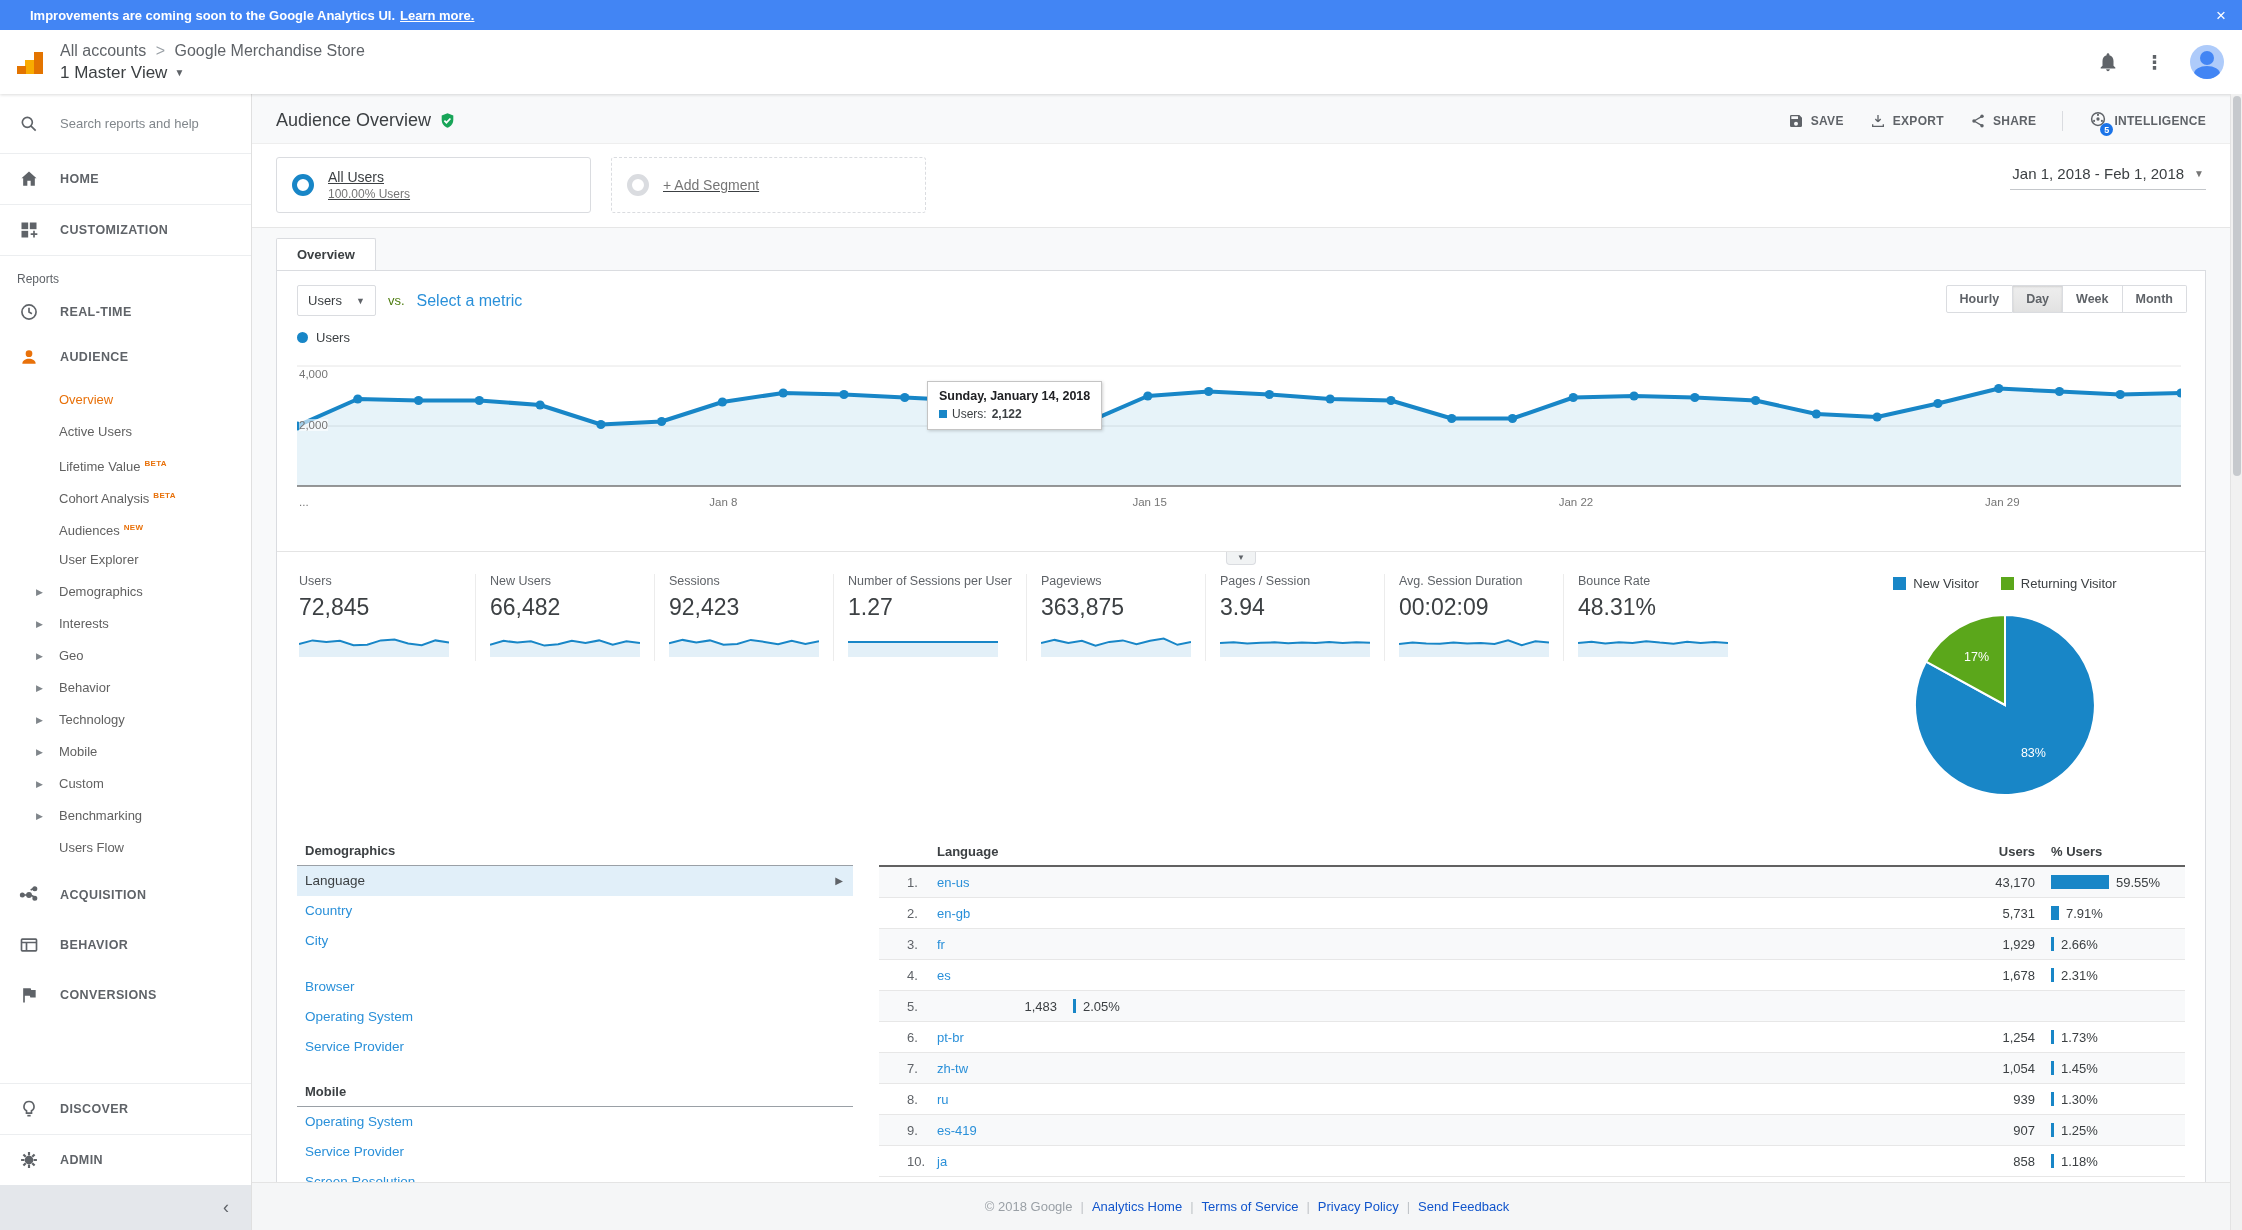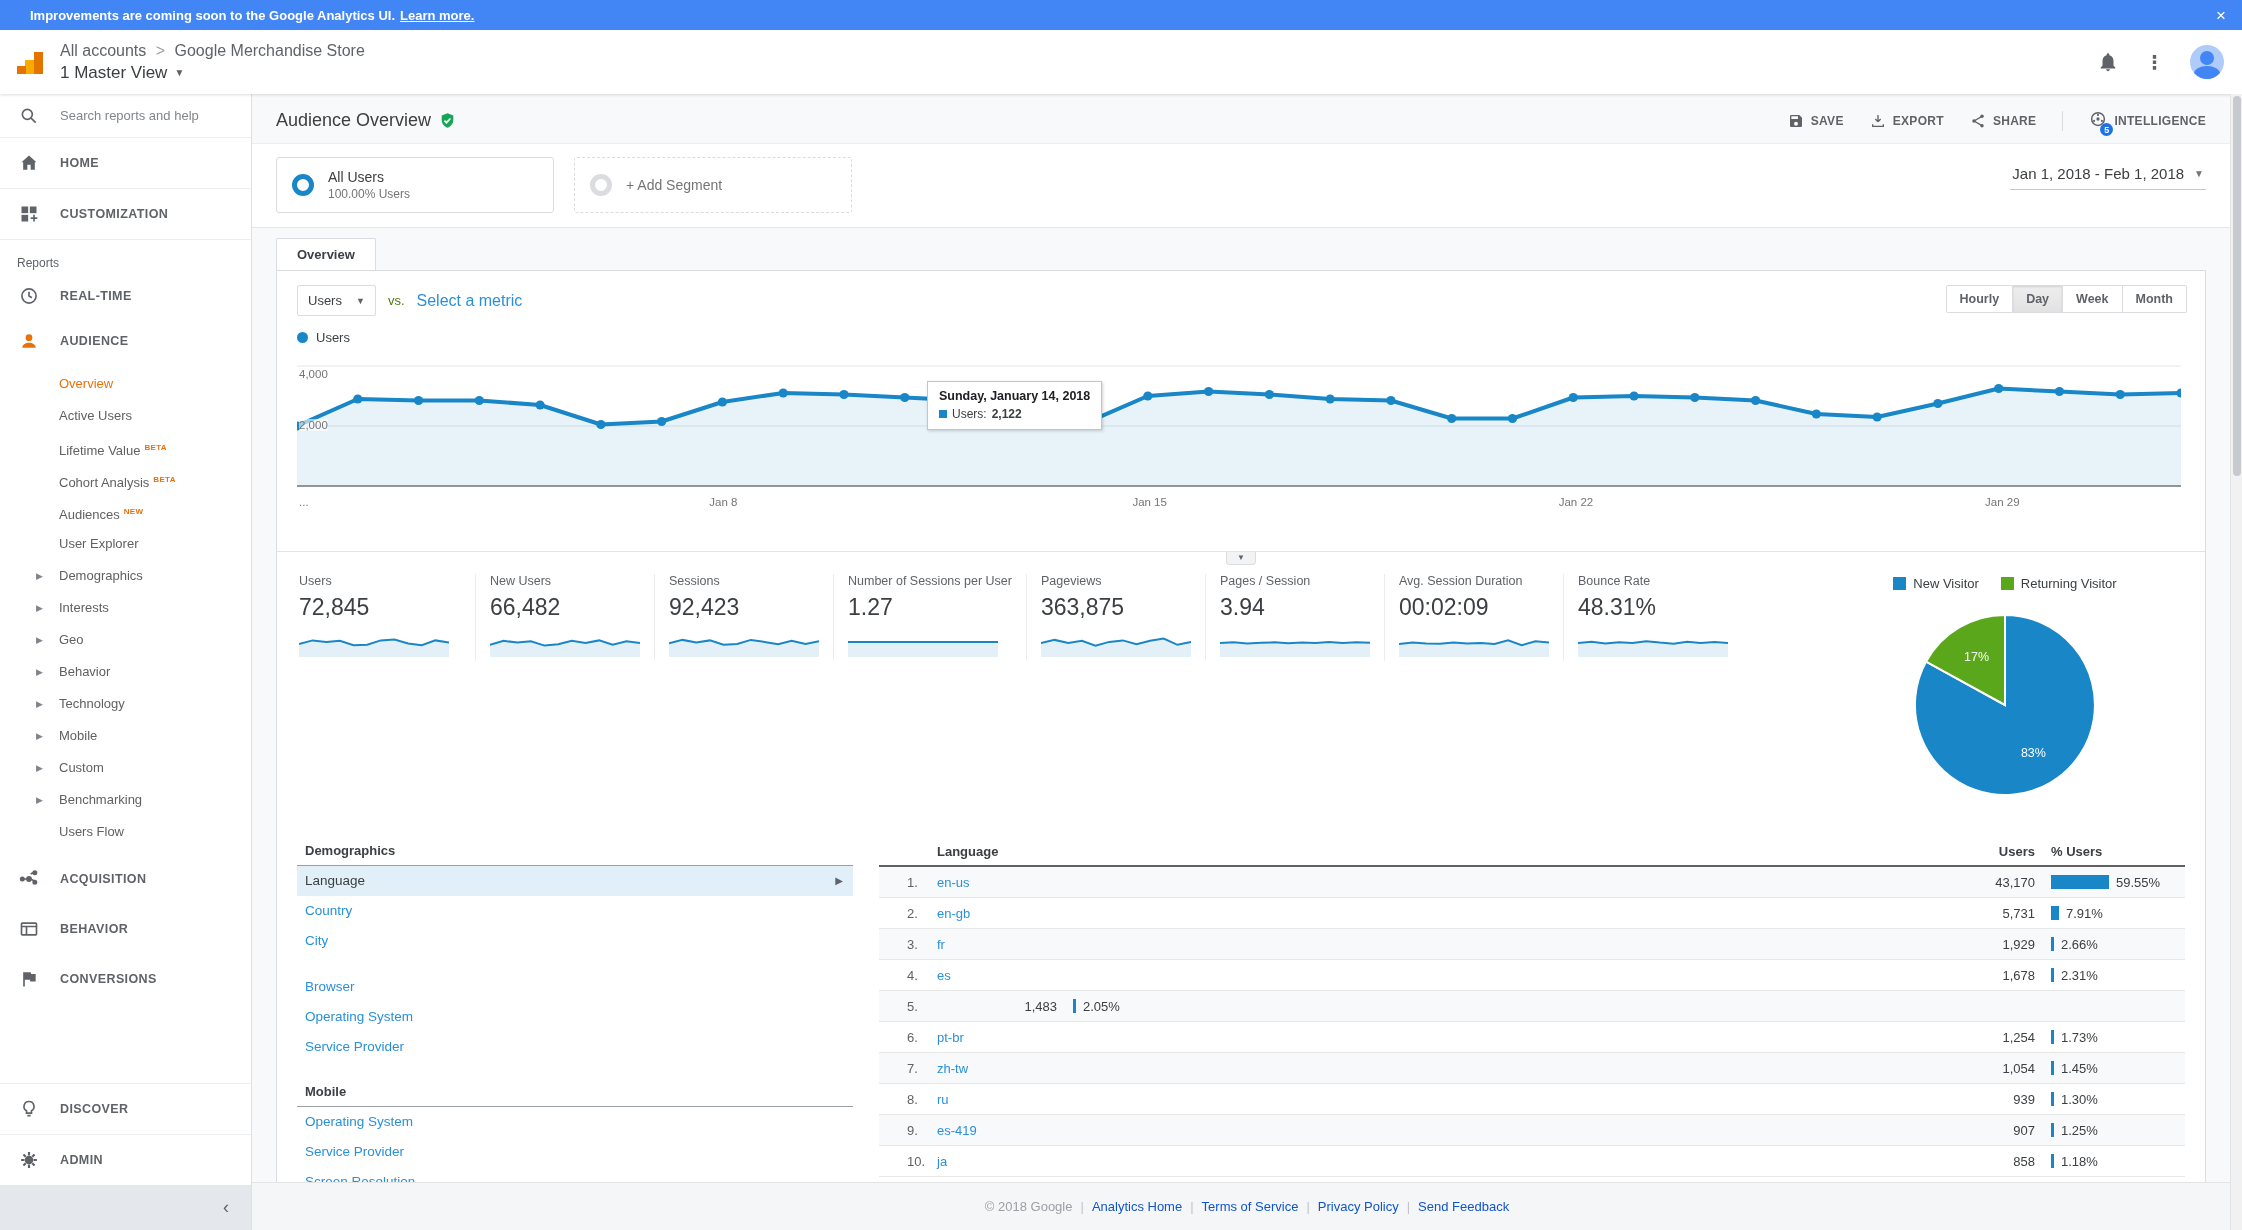--- a/index.html
+++ b/index.html
@@ -29,21 +29,21 @@
 
   
   .shell { display:flex; height:1136px; }
 
   
   .sidebar { width:252px; background:#fff; border-right:1px solid #e0e0e0; display:flex;
     flex-direction:column; font-size:13px; flex:0 0 252px;}
   .side-row { display:flex; align-items:center; height:50px; padding-left:18px; cursor:pointer; flex:0 0 auto;}
   .side-row .sicon { width:22px; height:22px; margin-right:20px; flex:0 0 22px; display:flex; align-items:center; justify-content:center;}
   .side-row .slabel { color:#5f6368; font-weight:700; letter-spacing:.4px; font-size:12.5px;}
-  .side-search { height:44px; border-bottom:1px solid #eceef0;}
+  .side-search { height:60px; border-bottom:1px solid #eceef0;}
   .side-search .slabel { color:#80868b; font-weight:400; font-size:13px; letter-spacing:0;}
   .hr { border-bottom:1px solid #eceef0; flex:0 0 auto;}
   .reports-label { color:#5f6368; font-size:12px; padding:16px 0 4px 17px; flex:0 0 auto;}
   .subnav { flex:0 0 auto; padding:4px 0 6px;}
   .sub-item { position:relative; height:32px; line-height:32px; padding-left:59px; color:#616161;
     cursor:pointer; font-size:13px; white-space:nowrap;}
   .sub-item.active { color:#e8710a; }
   .sub-item .tri { position:absolute; left:36px; top:0; color:#80868b; font-size:9px;}
   .sub-item sup { color:#e8710a; font-size:8px; font-weight:700; letter-spacing:.3px; margin-left:4px;}
   .spacer { flex:1 1 auto; }
@@ -57,22 +57,22 @@
   .toolbar { margin-left:auto; display:flex; align-items:center; gap:26px;}
   .tool-btn { display:flex; align-items:center; gap:7px; font-size:12px; font-weight:700; color:#5f6368;
     letter-spacing:.3px; cursor:pointer;}
   .tool-sep { width:1px; height:20px; background:#dadce0;}
   .intel-ic { position:relative; }
   .intel-badge { position:absolute; right:-6px; bottom:-5px; width:13px; height:13px; background:#1a73e8;
     color:#fff; border-radius:50%; font-size:9px; font-weight:700; display:flex; align-items:center; justify-content:center;}
 
   .segment-band { background:#fff; border-bottom:1px solid #e6e6e6; border-top:1px solid #eee;
     padding:13px 24px 14px; display:flex; align-items:flex-start; gap:20px;}
-  .seg-card { width:278px; height:56px; background:#fff; border:1px solid #dadce0; border-radius:3px;
-    display:flex; align-items:center; padding-left:15px; gap:14px; cursor:pointer;}
+  .seg-card { width:315px; height:56px; background:#fff; border:1px solid #dadce0; border-radius:3px;
+    display:flex; align-items:center; padding-left:15px; gap:14px; cursor:pointer;text-decoration:underline;}
   .seg-card.dashed { border-style:dashed; }
   .ring { width:22px; height:22px; border-radius:50%; border:5px solid #1886c7;}
   .ring.gray { border-color:#dadce0;}
   .seg-name { font-size:14px; color:#3c4043;}
   .seg-sub { font-size:12px; color:#757575; margin-top:2px;}
   .seg-add { font-size:14px; color:#757575;}
   .daterange { margin-left:auto; margin-top:8px; font-size:15px; color:#3c4043; border-bottom:1px solid #c4c7cb;
     padding:0 2px 7px; display:flex; align-items:center; gap:10px; cursor:pointer;}
   .daterange .caret { font-size:10px; color:#757575;}
 

